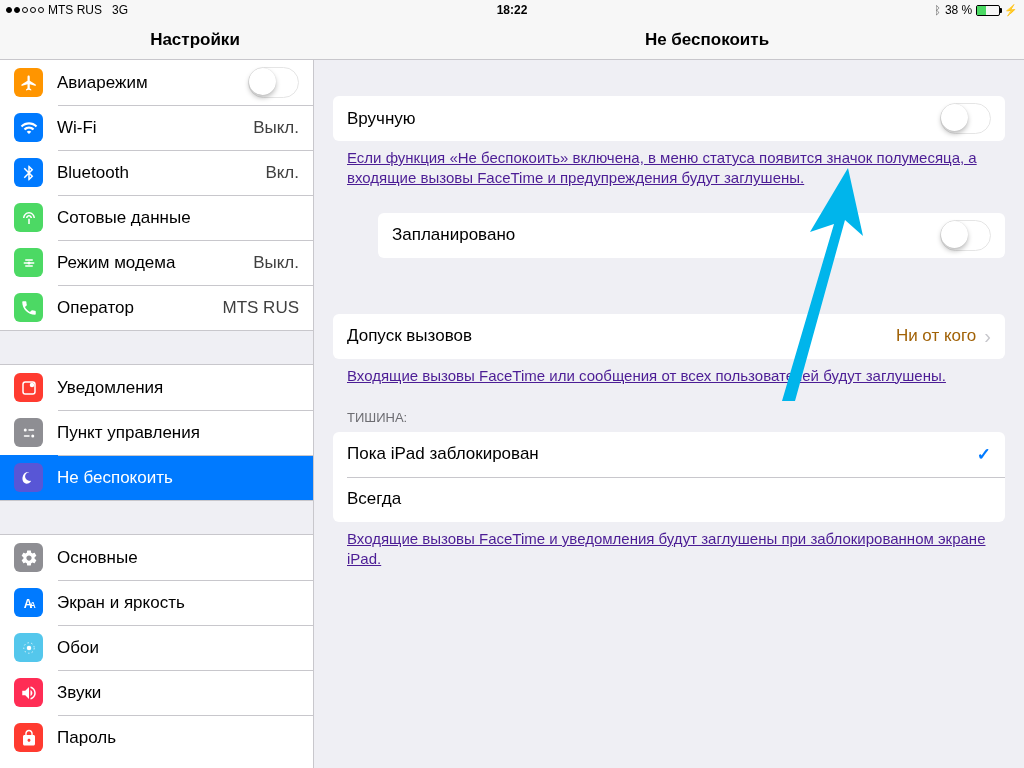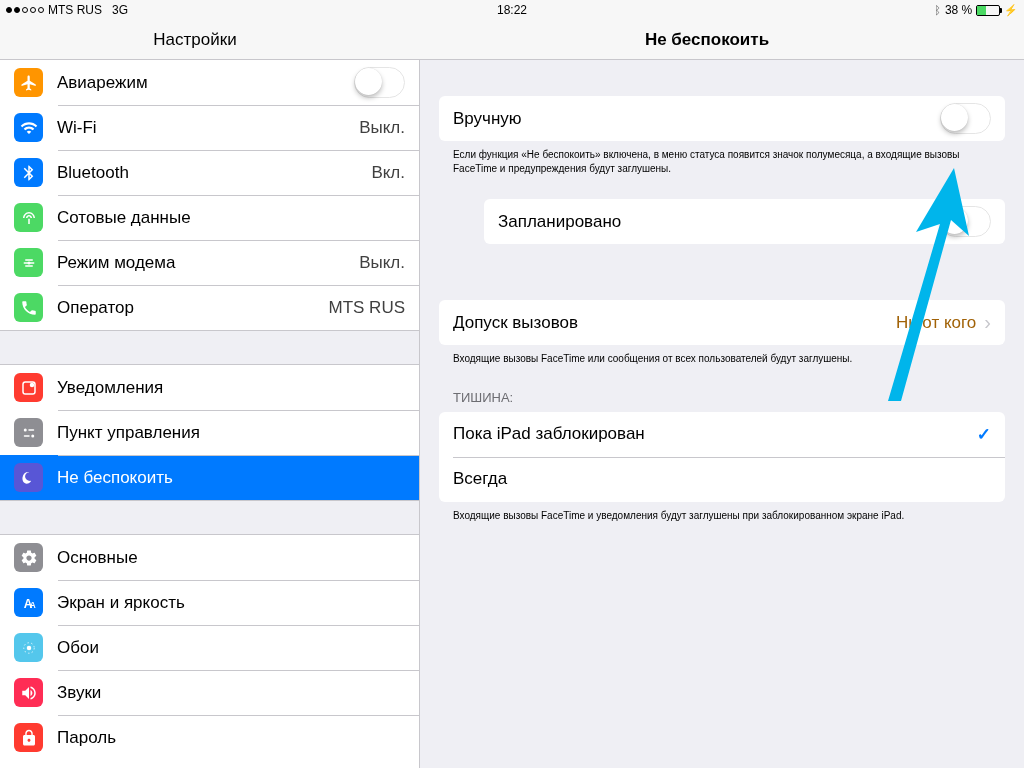--- a/index.html
+++ b/index.html
@@ -4,37 +4,37 @@
 <style>
 * { margin: 0; padding: 0; box-sizing: border-box; font-family: -apple-system, "Helvetica Neue", Helvetica, Arial, sans-serif; -webkit-font-smoothing: antialiased; }
 html, body { width: 1024px; height: 768px; overflow: hidden; background: #efeff4; }
 
 
 .status-bar { height: 20px; width: 100%; background: #f7f7f7; display: flex; align-items: center; font-size: 12px; padding: 0 6px; position: relative; }
 .status-left { display: flex; align-items: center; gap: 4px; }
 .signal-dots { display: flex; gap: 2px; }
 .signal-dots span { width: 6px; height: 6px; border-radius: 50%; border: 1px solid #000; }
 .signal-dots span.fill { background: #000; }
-.status-center { position: absolute; left: 50%; transform: translateX(-50%); font-weight: 400; }
+.status-center { position: absolute; left: 50%; transform: translateX(-50%); font-weight: 700; }
 .status-right { margin-left: auto; display: flex; align-items: center; gap: 4px; }
 .battery { width: 24px; height: 11px; border: 1px solid #000; border-radius: 2px; position: relative; display: flex; align-items: center; }
 .battery::after { content: ""; position: absolute; right: -3px; width: 2px; height: 5px; background: #000; border-radius: 0 1px 1px 0; }
 .battery-fill { width: 38%; height: 100%; background: #4cd964; }
 .bt-icon { font-size: 11px; color: #666; }
 .bolt { font-size: 11px; }
 
 
 .headers { height: 40px; width: 100%; background: #f7f7f7; display: flex; border-bottom: 1px solid #c8c7cc; }
-.header-left { width: 390px; display: flex; align-items: center; justify-content: center; font-size: 17px; font-weight: 400; }
+.header-left { width: 390px; display: flex; align-items: center; justify-content: center; font-size: 17px; font-weight: 700; }
 .header-right { flex: 1; display: flex; align-items: center; justify-content: center; font-size: 17px; font-weight: 600; }
 
 .main { display: flex; height: calc(100% - 60px); }
 
 
-.sidebar { width: 420px; background: #fff; overflow-y: auto; border-right: 1px solid #c8c7cc; }
+.sidebar { width: 314px; background: #fff; overflow-y: auto; border-right: 1px solid #c8c7cc; }
 .side-sep { height: 35px; background: #efeff4; border-top: 1px solid #c8c7cc; border-bottom: 1px solid #c8c7cc; }
 .side-sep:first-child { border-top: none; }
 .side-item { height: 45px; display: flex; align-items: center; padding: 0 14px; position: relative; cursor: pointer; }
 .side-item + .side-item::before { content: ""; position: absolute; top: 0; left: 58px; right: 0; height: 1px; background: #c8c7cc; }
 .side-item.selected { background: #007aff; color: #fff; }
 .side-icon { width: 29px; height: 29px; border-radius: 6px; display: flex; align-items: center; justify-content: center; margin-right: 14px; flex-shrink: 0; }
 .side-icon svg { width: 18px; height: 18px; }
 .side-label { font-size: 17px; flex: 1; }
 .side-value { font-size: 17px; color: #404040; }
 
@@ -47,21 +47,21 @@
 
 .detail { flex: 1; background: #efeff4; overflow-y: auto; padding: 0 19px 30px; position: relative; }
 .group { margin-top: 56px; }
 .group:first-child { margin-top: 36px; }
 .group-rows { background: #fff; border-radius: 6px; overflow: hidden; }
 .row { min-height: 45px; display: flex; align-items: center; padding: 0 14px; position: relative; }
 .row + .row::before { content: ""; position: absolute; top: 0; left: 14px; right: 0; height: 1px; background: #c8c7cc; }
 .row-label { font-size: 17px; flex: 1; }
 .row-value { font-size: 17px; color: #a16207; margin-right: 8px; }
 .chev { color: #c7c7cc; font-size: 20px; }
-.footer-text { font-size: 10px; color: #000000; line-height: 1.35; padding: 7px 14px 0; }
+.footer-text { font-size: 15px; color: #4c1d95; line-height: 1.35; padding: 7px 14px 0; text-decoration: underline; }
 .header-text { font-size: 13px; color: #6d6d72; padding: 0 14px 7px; text-transform: uppercase; }
 .check { color: #007aff; font-size: 17px; font-weight: 600; }
 
 
 .arrow-overlay { position: absolute; pointer-events: none; top: 106px; left: 448px; width: 110px; height: 240px; }
 </style>
 </head>
 <body>
 
 <div class="status-bar">

